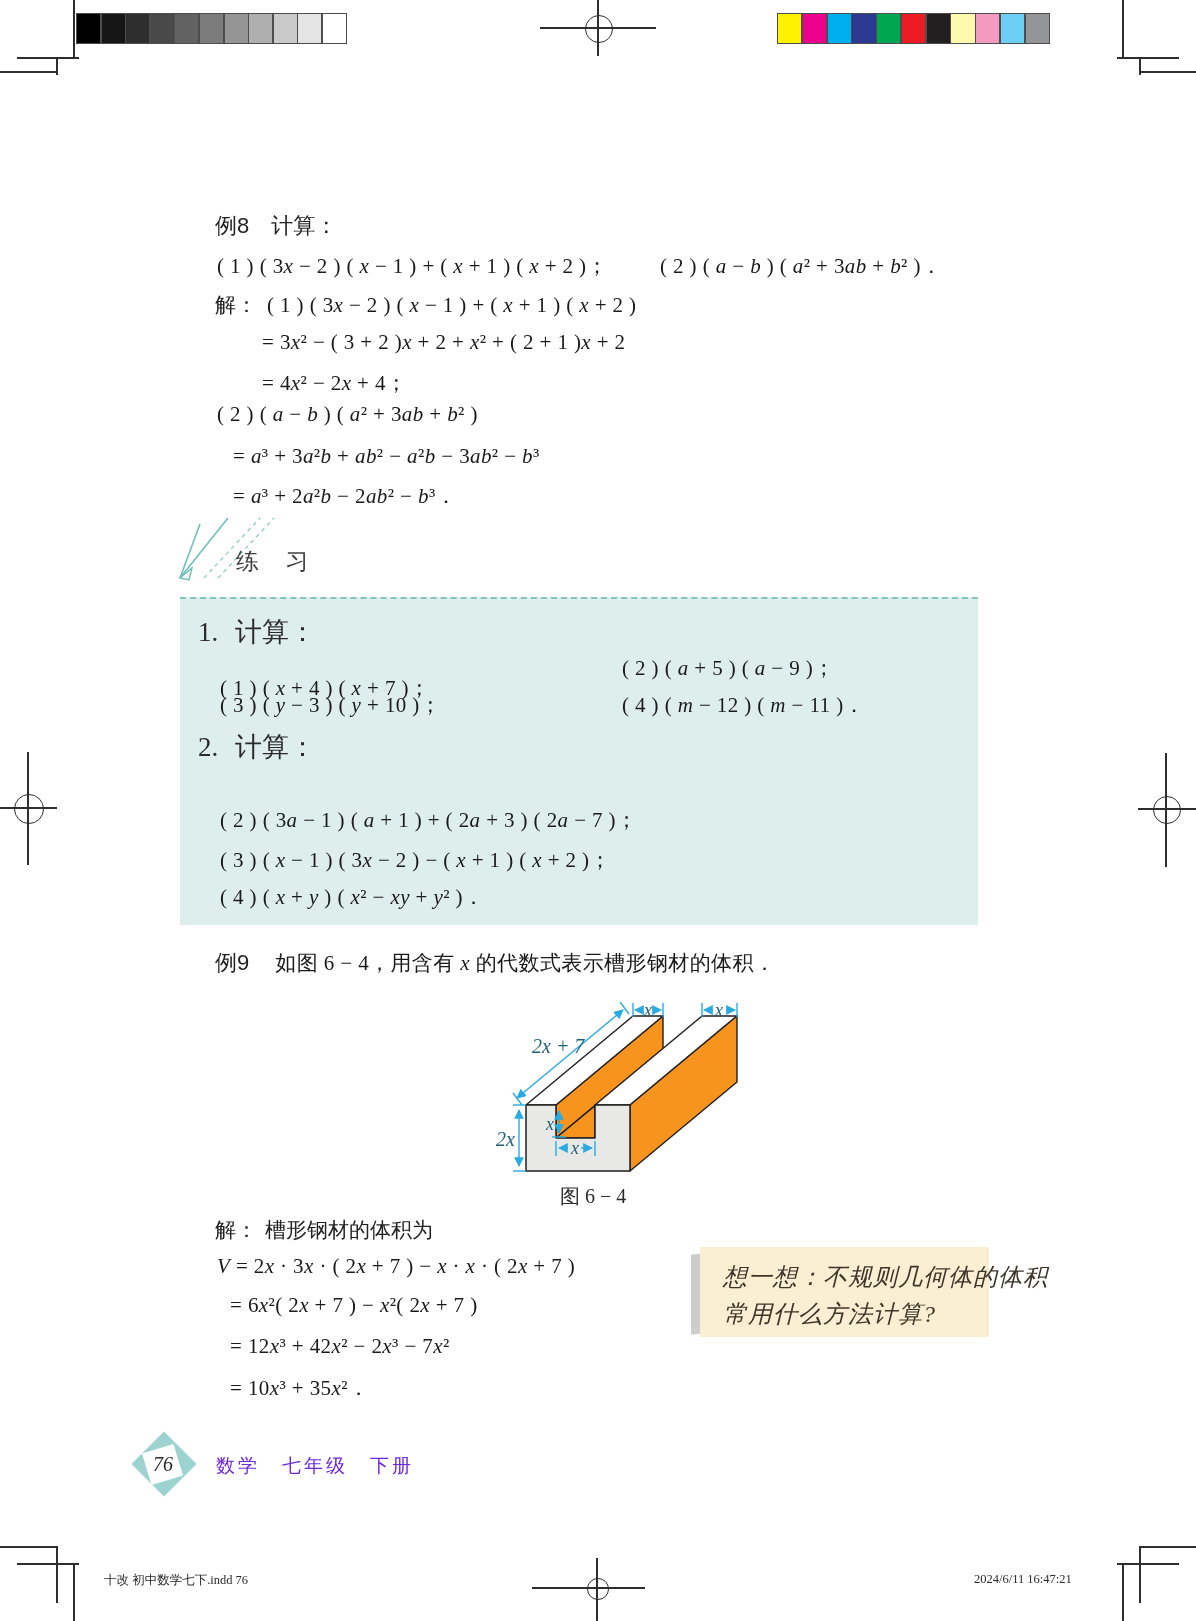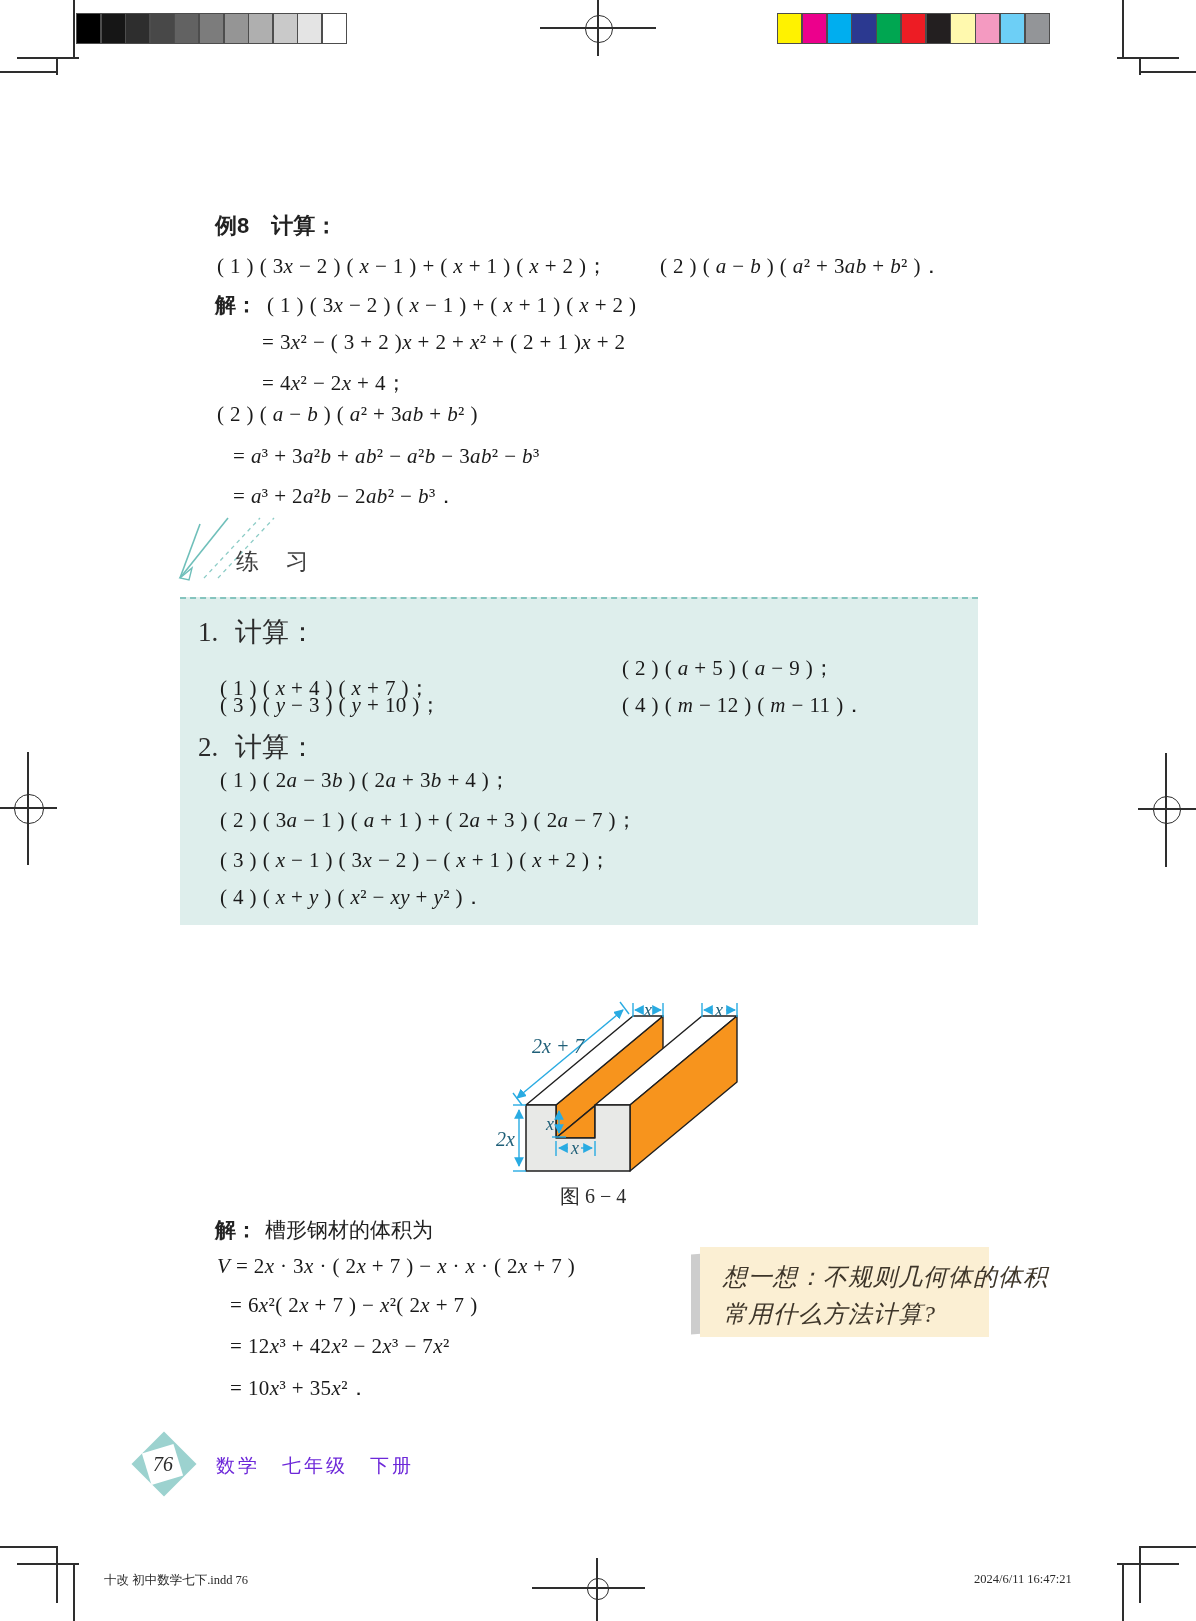--- a/index.html
+++ b/index.html
@@ -5,21 +5,21 @@
   html,body{margin:0;padding:0;background:#ffffff;}
   .page{position:relative;width:1196px;height:1621px;background:#fff;overflow:hidden;
         font-family:"Liberation Serif",serif;color:#1f1f1f;}
   .abs{position:absolute;white-space:nowrap;}
   
   .mark{position:absolute;background:#2e2e2e;}
   .reg-circle{position:absolute;border:1.5px solid #2e2e2e;border-radius:50%;background:transparent;}
   .bar{position:absolute;display:flex;background:#4d4d4d;border:1.5px solid #4d4d4d;gap:1.5px;}
   .bar .cell{flex:1 1 0;height:100%;}
   
-  .hei{font-family:"Liberation Sans",sans-serif;font-weight:700;color:#222;}
+  .hei{font-family:"Liberation Sans",sans-serif;font-weight:400;color:#222;}
   .math{font-family:"Liberation Serif",serif;font-size:21px;color:#1a1a1a;letter-spacing:.4px;}
   .math i{font-style:italic;}
   .song{font-family:"Liberation Serif",serif;font-size:27px;color:#2b2b2b;}
   .ex-label{font-size:22px;}
   
   .practice-box{position:absolute;left:180px;top:597px;width:798px;height:326px;
                 background:#DEEEEC;border-top:2px dashed #85C4BE;}
   .practice-title{position:absolute;left:236px;top:546px;font-family:"Liberation Sans",sans-serif;
                   font-size:23px;letter-spacing:10px;color:#3f3f3f;}
   
@@ -139,25 +139,28 @@
     <span style="margin-left:10px;">计算：</span>
   </div>
   <div class="abs math" style="left:220px;top:674px;">( 1 ) ( <i>x</i> + 4 ) ( <i>x</i> + 7 )；</div>
   <div class="abs math" style="left:622px;top:654px;">( 2 ) ( <i>a</i> + 5 ) ( <i>a</i> − 9 )；</div>
   <div class="abs math" style="left:220px;top:691px;">( 3 ) ( <i>y</i> − 3 ) ( <i>y</i> + 10 )；</div>
   <div class="abs math" style="left:622px;top:691px;">( 4 ) ( <i>m</i> − 12 ) ( <i>m</i> − 11 )．</div>
   <div class="abs song" style="left:198px;top:729px;">
     <span>2.</span>
     <span style="margin-left:10px;">计算：</span>
   </div>
-  <div class="abs math" style="left:220px;top:766px;">( 1 ) ( 2<i>a</i> − 3<i>b</i> ) ( 2<i>a</i> + 3<i>b</i> + 4 )；</div>
   <div class="abs math" style="left:220px;top:806px;">( 2 ) ( 3<i>a</i> − 1 ) ( <i>a</i> + 1 ) + ( 2<i>a</i> + 3 ) ( 2<i>a</i> − 7 )；</div>
   <div class="abs math" style="left:220px;top:846px;">( 3 ) ( <i>x</i> − 1 ) ( 3<i>x</i> − 2 ) − ( <i>x</i> + 1 ) ( <i>x</i> + 2 )；</div>
   <div class="abs math" style="left:220px;top:883px;">( 4 ) ( <i>x</i> + <i>y</i> ) ( <i>x</i>² − <i>xy</i> + <i>y</i>² )．</div>
 
+  <div class="abs" style="left:215px;top:948px;">
+    <span class="hei ex-label">例9</span>
+    <span class="math" style="margin-left:22px;">如图 6 − 4，用含有 <i>x</i> 的代数式表示槽形钢材的体积．</span>
+  </div>
 
   <svg class="abs" style="left:470px;top:960px;" width="320" height="215" viewBox="0 0 320 215">
     <defs>
       <marker id="arr" viewBox="0 0 10 10" refX="9" refY="5" markerWidth="7" markerHeight="7" orient="auto-start-reverse">
         <path d="M0,0 L10,5 L0,10 Z" fill="#29ABE2"></path>
       </marker>
     </defs>
 
     <polygon points="86,145 193,56 193,89 86,178" fill="#F7941D" stroke="#1f1f1f" stroke-width="1.4" stroke-linejoin="round"></polygon>
     <polygon points="86,178 125,145.6 125,178" fill="#F7941D" stroke="#1f1f1f" stroke-width="1.4" stroke-linejoin="round"></polygon>

